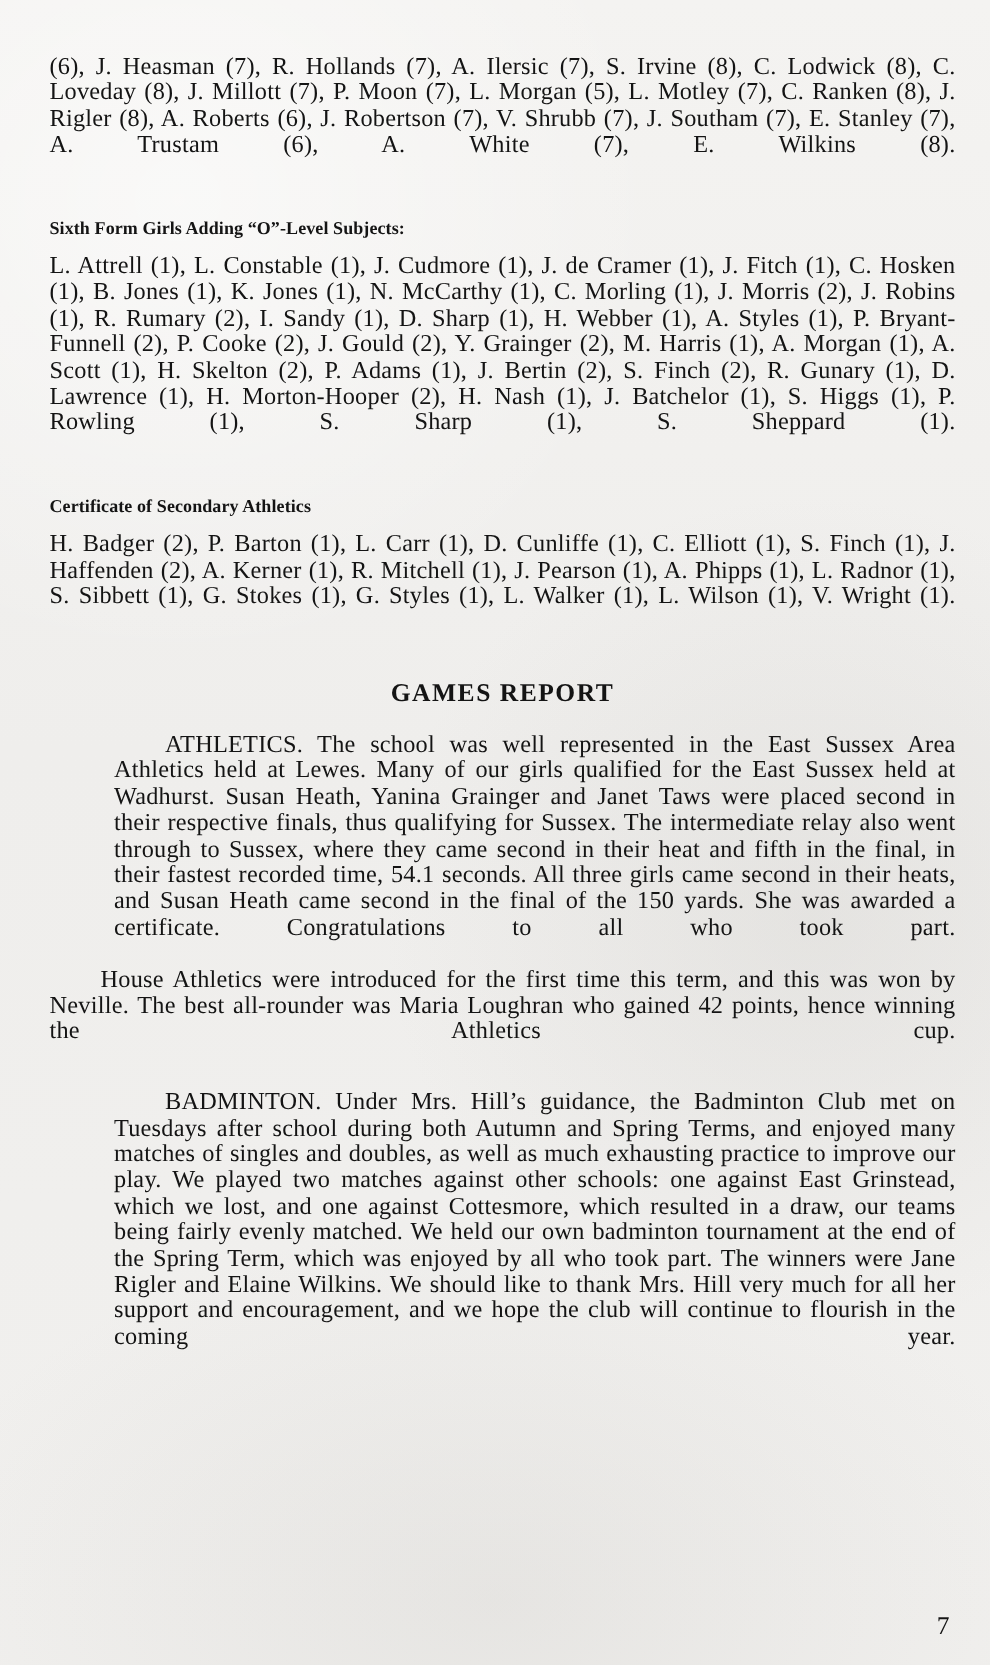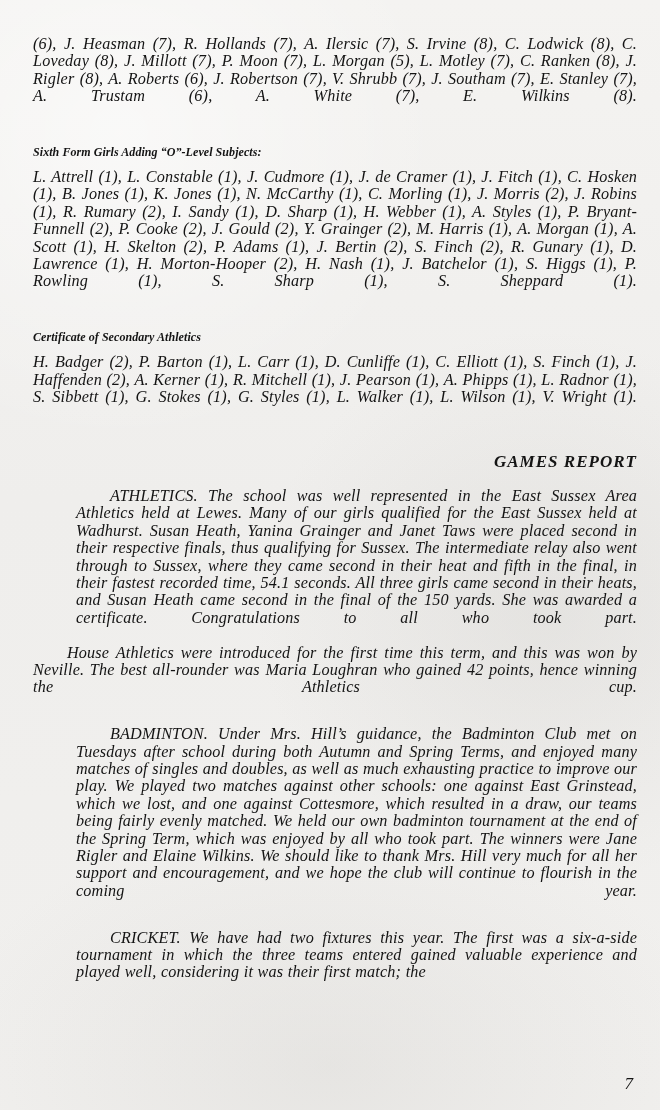--- a/index.html
+++ b/index.html
@@ -19,21 +19,20 @@
 
   
   .page {
     position: absolute;
     inset: 0;
     background:
       radial-gradient(ellipse 70% 40% at 18% 12%, rgba(255,255,255,0.55), rgba(255,255,255,0) 70%),
       radial-gradient(ellipse 60% 35% at 82% 55%, rgba(200,198,194,0.28), rgba(255,255,255,0) 72%),
       radial-gradient(ellipse 80% 30% at 50% 96%, rgba(205,203,199,0.30), rgba(255,255,255,0) 75%),
       linear-gradient(180deg, #f4f3f1 0%, #efeeec 45%, #f1f0ee 100%);
-    font-style: italic;
   }
 
   .content {
     position: absolute;
     left: 33px;
     top: 36px;
     width: 604px;
   }
 
   .body-text {
@@ -65,21 +64,21 @@
     font-weight: bold;
     margin: 0;
     padding: 0;
     line-height: 20px;
     letter-spacing: 0.005em;
   }
 
   h1.report-heading {
     font-size: 17px;
     font-weight: bold;
-    text-align: right;
+    text-align: center;
     margin: 0;
     padding: 0;
     line-height: 20px;
     letter-spacing: 0.06em;
   }
 
   .sp-before-heading { height: 19px; }
   .sp-after-heading  { height: 7px; }
   .sp-para           { height: 12px; }
   .sp-report-before  { height: 28px; }
@@ -118,18 +117,17 @@
     <h1 class="report-heading">GAMES REPORT</h1>
     <div class="sp-report-after"></div>
 
     <p class="body-text indent">ATHLETICS.  The school was well represented in the East Sussex Area Athletics held at Lewes.  Many of our girls qualified for the East Sussex held at Wadhurst. Susan Heath, Yanina Grainger and Janet Taws were placed second in their respective finals, thus qualifying for Sussex. The intermediate relay also went through to Sussex, where they came second in their heat and fifth in the final, in their fastest recorded time, 54.1 seconds.  All three girls came second in their heats, and Susan Heath came second in the final of the 150 yards.  She was awarded a certificate.  Congratulations to all who took part.</p>
     <p class="body-text indent runon">House Athletics were introduced for the first time this term, and this was won by Neville.  The best all-rounder was Maria Loughran who gained 42 points, hence winning the Athletics cup.</p>
 
     <div class="sp-para"></div>
     <p class="body-text indent">BADMINTON.  Under Mrs. Hill’s guidance, the Badminton Club met on Tuesdays after school during both Autumn and Spring Terms, and enjoyed many matches of singles and doubles, as well as much exhausting practice to improve our play.  We played two matches against other schools: one against East Grinstead, which we lost, and one against Cottesmore, which resulted in a draw, our teams being fairly evenly matched.  We held our own badminton tournament at the end of the Spring Term, which was enjoyed by all who took part.  The winners were Jane Rigler and Elaine Wilkins.  We should like to thank Mrs. Hill very much for all her support and encouragement, and we hope the club will continue to flourish in the coming year.</p>
 
     <div class="sp-para"></div>
-    <p class="body-text indent ragged">CRICKET.  We have had two fixtures this year.  The first was a six-a-side tournament in which the three teams entered gained valuable experience and played well, considering it was their first match; the</p>
 
   </div>
 
   <div class="page-number">7</div>
 </div>
 
 </body></html>

